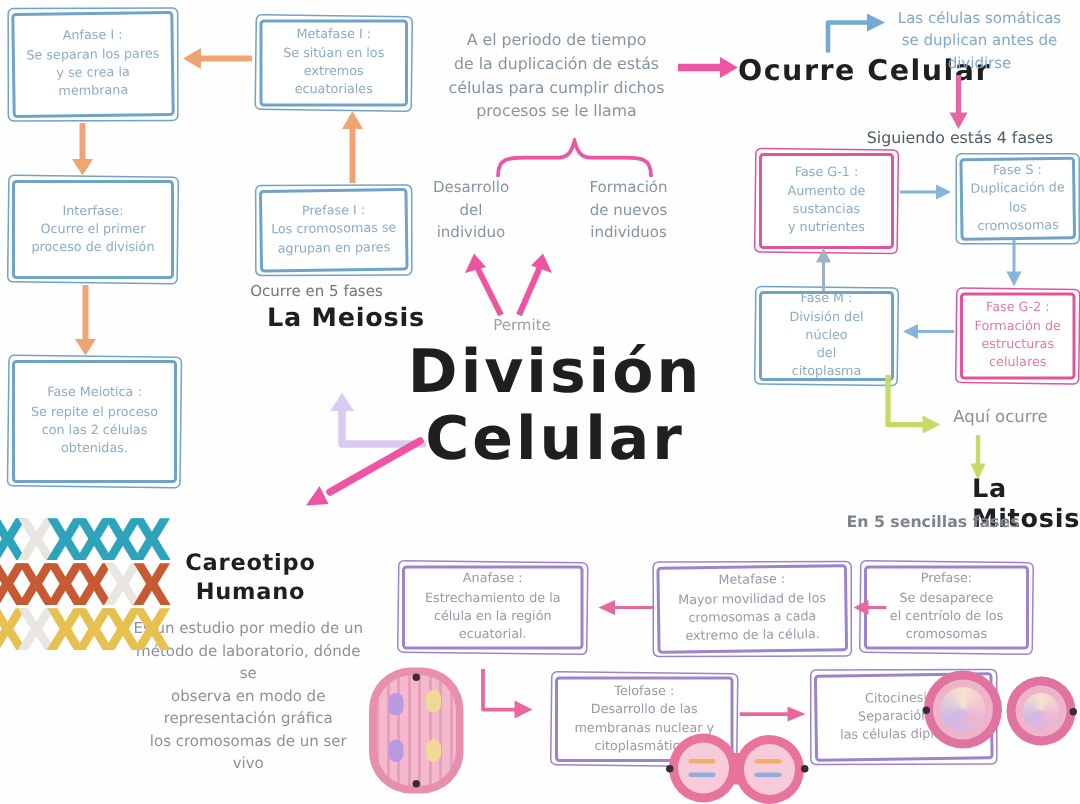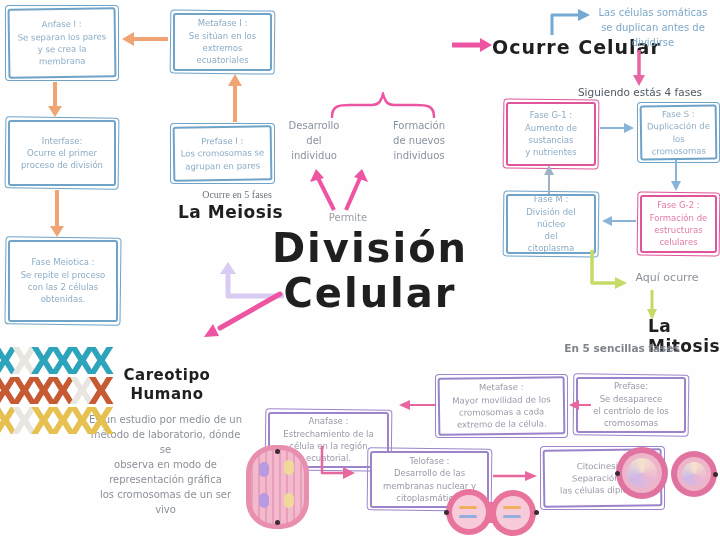--- a/index.html
+++ b/index.html
@@ -80,23 +80,27 @@
     </svg>
   <svg class="arr" style="left:226px;top:72px;" width="18" height="50">
     <line x1="9" y1="50" x2="9" y2="12" stroke="#f0a474" stroke-width="4"></line>
       <polygon points="2,14 9,2 16,14" fill="#f0a474"></polygon>
     </svg>
   <svg class="arr" style="left:48px;top:190px;" width="18" height="48">
     <line x1="9" y1="0" x2="9" y2="38" stroke="#f0a474" stroke-width="4"></line>
       <polygon points="2,36 9,47 16,36" fill="#f0a474"></polygon>
     </svg>
 
-  <div class="note" style="left:184px;top:187px;width:106px;font-size:10px;color:#6e7780;font-family:Liberation Serif, serif;">Ocurre en 5 fases</div>
+  <div class="note" style="left:158px;top:187px;width:106px;font-size:10px;color:#6e7780;">Ocurre en 5 fases</div>
   <div class="heading" style="left:178px;top:202px;font-size:17px;">La Meiosis</div>
 
+  <div class="note" style="left:282px;top:20px;width:178px;font-size:10.5px;">A el periodo de tiempo
+de la duplicación de estás
+células para cumplir dichos
+procesos se le llama</div>
   <svg class="arr" style="left:452px;top:36px;" width="42" height="18">
     <line x1="0" y1="9" x2="30" y2="9" stroke="#ed55a2" stroke-width="5"></line>
       <polygon points="28,2 40,9 28,16" fill="#ed55a2"></polygon>
     </svg>
   <div class="heading" style="left:492px;top:36px;font-size:19px;letter-spacing:1px;">Ocurre Celular</div>
 
   <svg class="arr" style="left:330px;top:92px;" width="106" height="26">
     <path d="M2,25 C2,13 10,13 20,13 L42,13 C49,13 51,9 53,2 C55,9 57,13 64,13 L86,13 C96,13 104,13 104,25" fill="none" stroke="#ed55a2" stroke-width="2.5" stroke-linecap="round"></path>
     </svg>
 
@@ -177,21 +181,21 @@
     <polygon points="31,27 43,33 31,39" fill="#c4dc67"></polygon>
     </svg>
   <div class="note" style="left:628px;top:270px;width:78px;font-size:11px;color:#8b9199;">Aquí ocurre</div>
   <svg class="arr" style="left:644px;top:290px;" width="16" height="32">
     <line x1="8" y1="0" x2="8" y2="21" stroke="#c4dc67" stroke-width="3"></line>
       <polygon points="3,19 8,30 13,19" fill="#c4dc67"></polygon>
     </svg>
   <div class="heading" style="left:612px;top:316px;font-size:17px;margin-left:36px;">La Mitosis</div>
   <div class="note" style="left:562px;top:341px;width:120px;font-size:10.5px;color:#7d848c;font-weight:bold;">En 5 sencillas fases</div>
 
-  <div class="sketch-box box-purple" style="left:268px;top:377px;width:121px;height:56px;margin-top:35px;">Anafase :
+  <div class="sketch-box box-purple" style="left:268px;top:377px;width:121px;height:56px;">Anafase :
 Estrechamiento de la
 célula en la región
 ecuatorial.</div>
   <div class="sketch-box box-purple rot-a" style="left:438px;top:377px;width:127px;height:58px;">Metafase :
 Mayor movilidad de los
 cromosomas a cada
 extremo de la célula.</div>
   <div class="sketch-box box-purple" style="left:576px;top:377px;width:110px;height:56px;">Prefase:
 Se desaparece
 el centríolo de los

